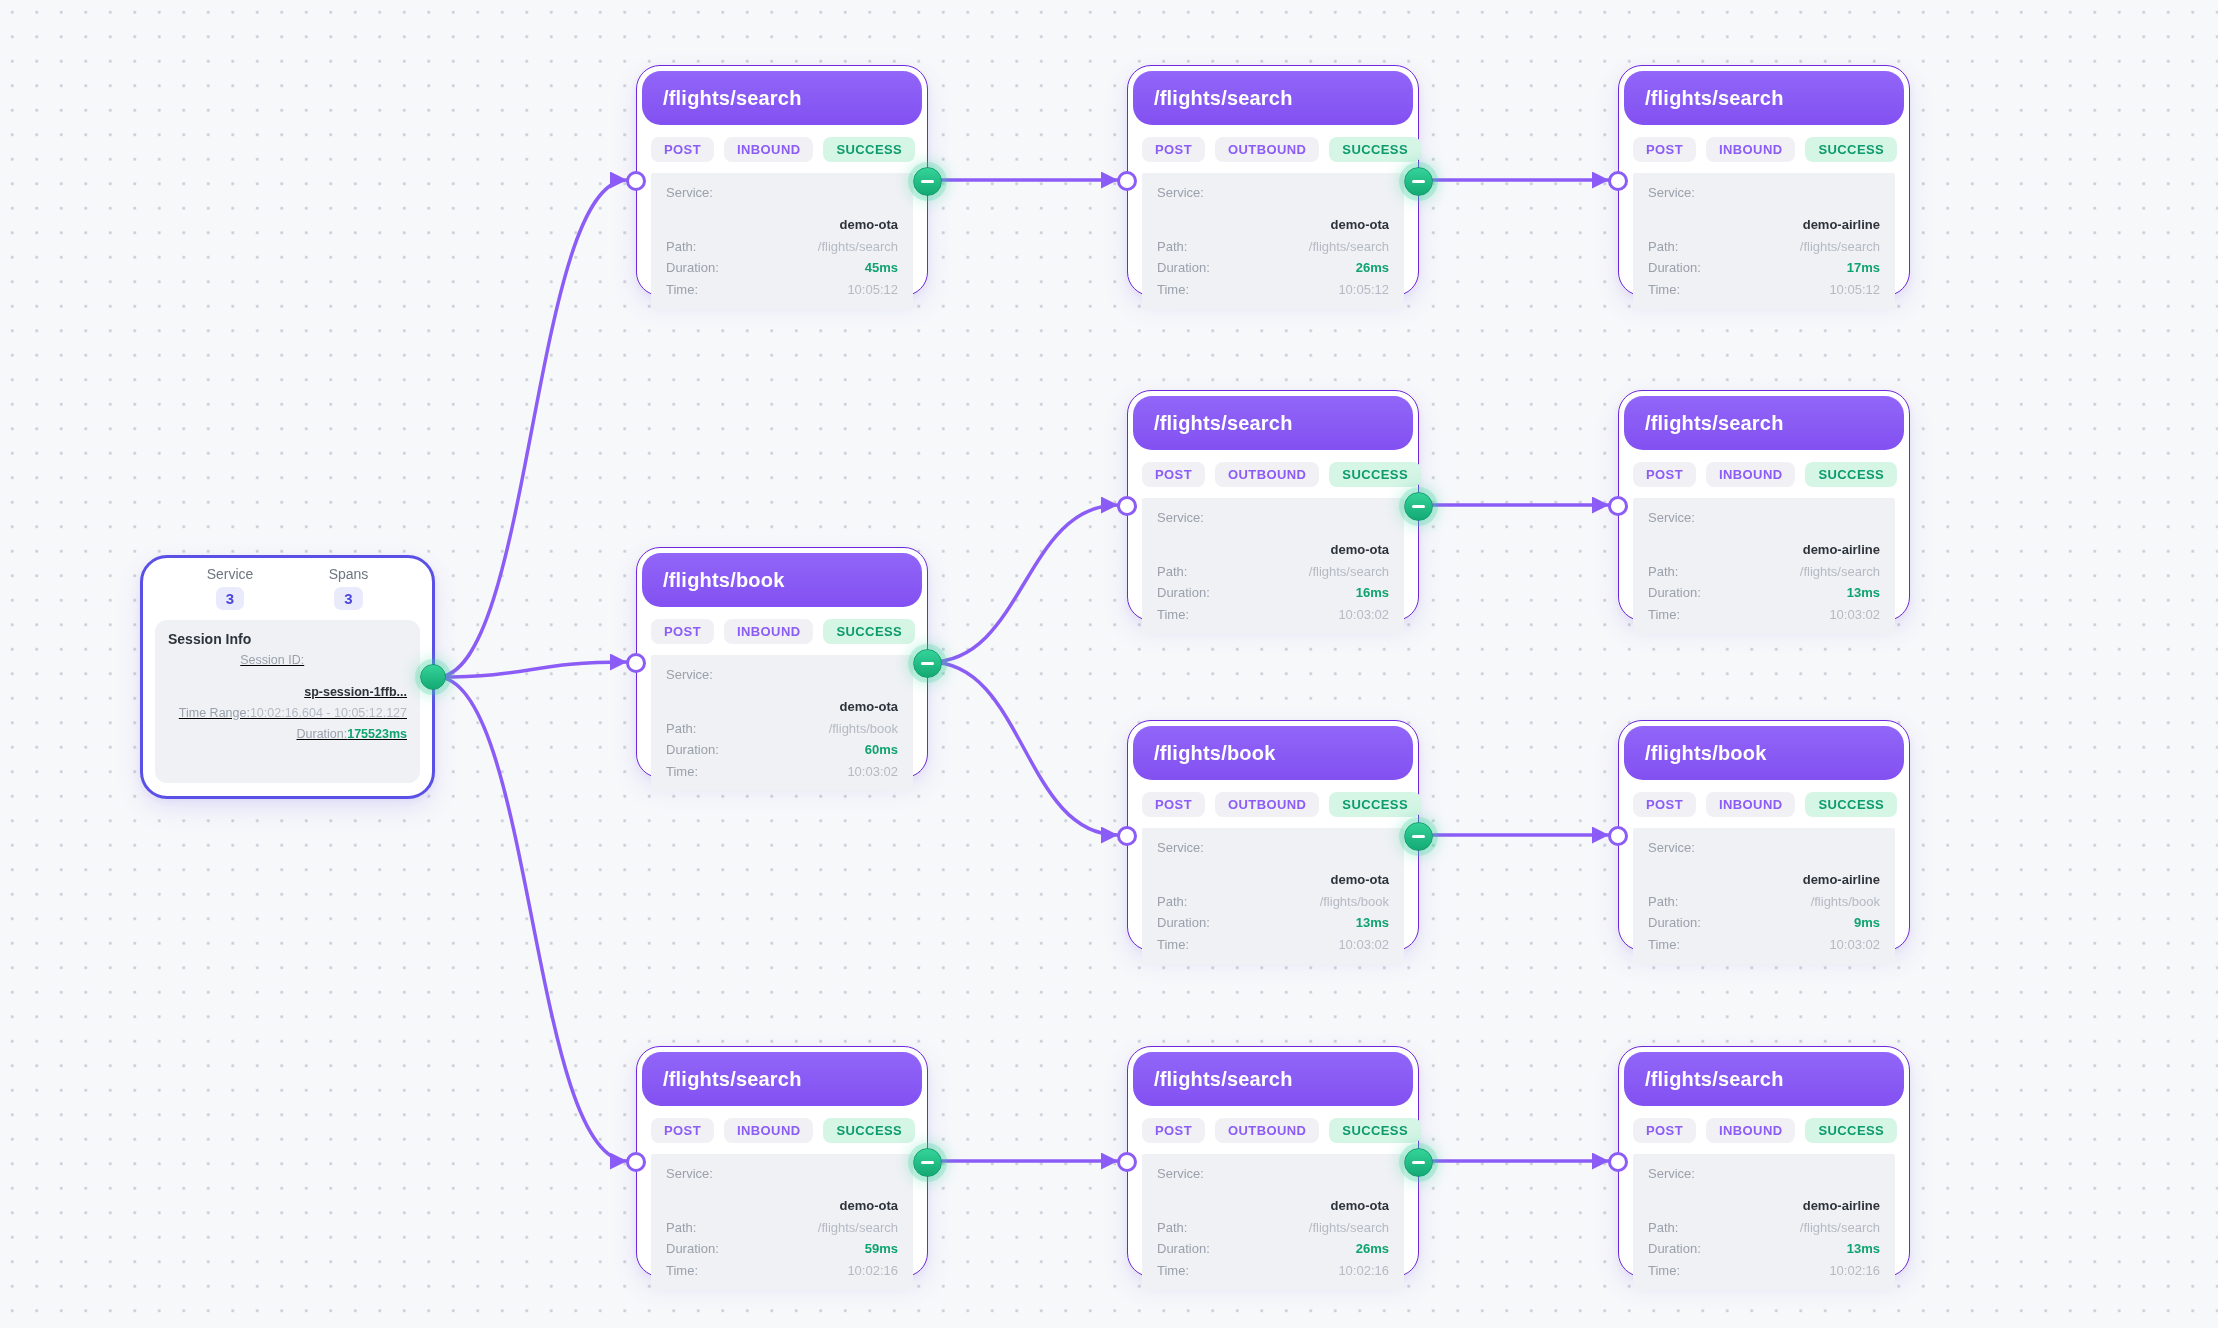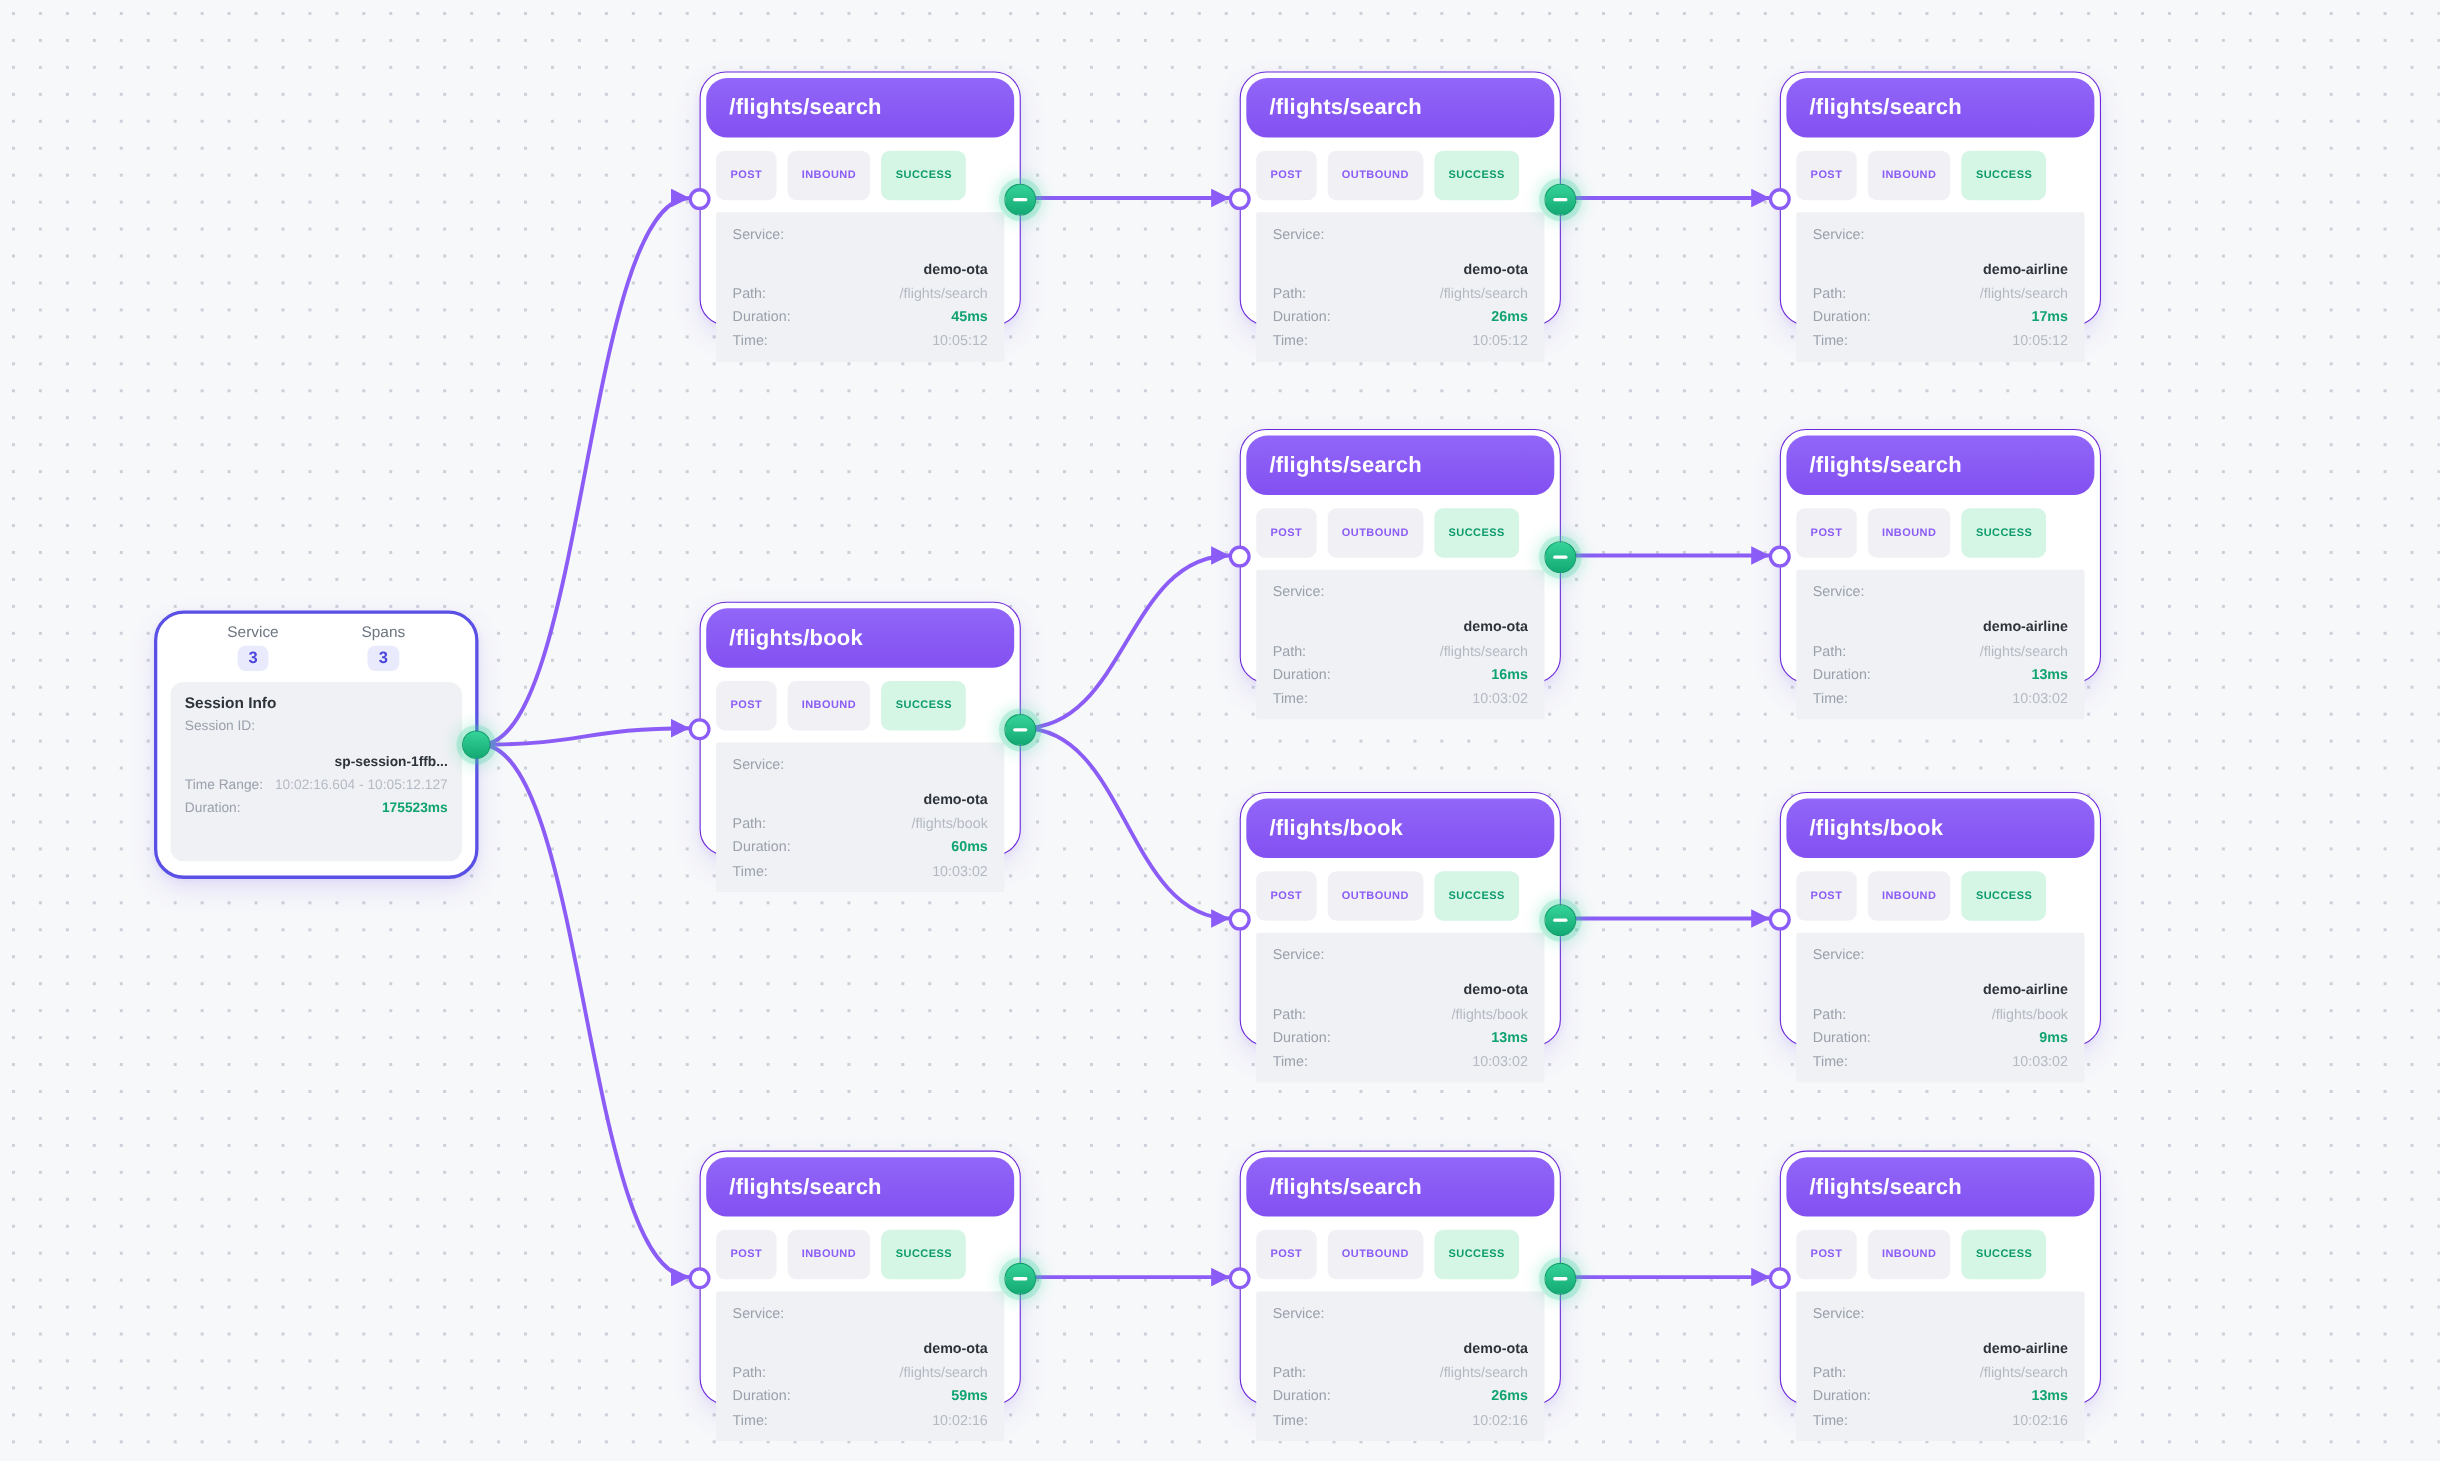--- a/index.html
+++ b/index.html
@@ -27,21 +27,21 @@
     box-shadow:0 0 0 5px rgba(52,211,153,.22),0 0 14px 6px rgba(52,211,153,.28);cursor:pointer;}
   .minus-icon{display:block;width:13px;height:3.5px;border-radius:2px;background:#fff;}
 
   
   .span-node{width:292px;height:231px;border:1px solid #6d28d9;border-radius:24px;}
   .span-header{margin:5px;height:54px;border-radius:19px;flex:none;
     background:linear-gradient(180deg,#9166f8,#8350f1);
     display:flex;align-items:center;padding:0 21px;}
   .span-title{color:#fff;font-size:20px;font-weight:700;letter-spacing:.2px;}
   .badge-row{display:flex;gap:10px;padding:7px 14px 0;flex:none;}
-  .badge{padding:17px 13px;border-radius:8px;font-size:10px;font-weight:700;letter-spacing:.4px;}
+  .badge{padding:5px 13px;border-radius:8px;font-size:13px;font-weight:700;letter-spacing:.4px;}
   .badge.method,.badge.direction{background:#f1f1f5;color:#8b5cf6;}
   .badge.status{background:#d5f5e5;color:#0d9b6c;}
   .info-box{margin:11px 14px 13px;background:#f0f1f4;border-radius:2px;
     padding:9px 15px;flex:1;}
   .info-row{display:flex;justify-content:space-between;font-size:13px;line-height:21.5px;}
   .info-label{color:#9aa1ac;}
   .val-strong{color:#2d333b;font-weight:700;margin-top:32px;}
   .val-muted{color:#b4bac4;}
   .val-success{color:#0fa36f;font-weight:700;}
 
@@ -54,21 +54,21 @@
   .session-title{color:#fff;font-size:20px;font-weight:700;}
   .user-icon{display:flex;align-items:center;}
   .stats-row{display:flex;justify-content:space-around;padding:8px 26px 0;flex:none;}
   .stat{text-align:center;}
   .stat-label{font-size:14px;color:#6e7681;}
   .stat-value{margin-top:5px;display:inline-block;background:#e9ebfc;color:#4c46dd;
     font-weight:700;font-size:15px;padding:3px 10px;border-radius:7px;}
   .session-info{margin:10px 12px 13px;background:#f0f1f4;border-radius:12px;
     padding:8px 13px;flex:1;}
   .si-title{font-size:14px;font-weight:700;color:#2d333b;line-height:22px;}
-  .si-row{display:flex;justify-content:space-between;font-size:12.5px;line-height:21px;white-space:nowrap;}
+  .si-row{display:flex;justify-content:flex-end;font-size:12.5px;line-height:21px;white-space:nowrap;text-decoration:underline;}
   .session-handle{right:-14px;top:calc(50% - 13px);width:26px;height:26px;
     background:linear-gradient(180deg,#34d399,#14a974);border:1px solid #11a06c;
     box-shadow:0 0 0 5px rgba(52,211,153,.22),0 0 14px 6px rgba(52,211,153,.28);cursor:pointer;}
 </style>
 </head>
 <body>
 
 <svg id="edges-layer" width="2218" height="1328" xmlns="http://www.w3.org/2000/svg">
   <defs>
     <marker id="arrow" viewBox="0 0 12 12" refX="12" refY="6" markerUnits="userSpaceOnUse" markerWidth="19" markerHeight="17" orient="auto">

